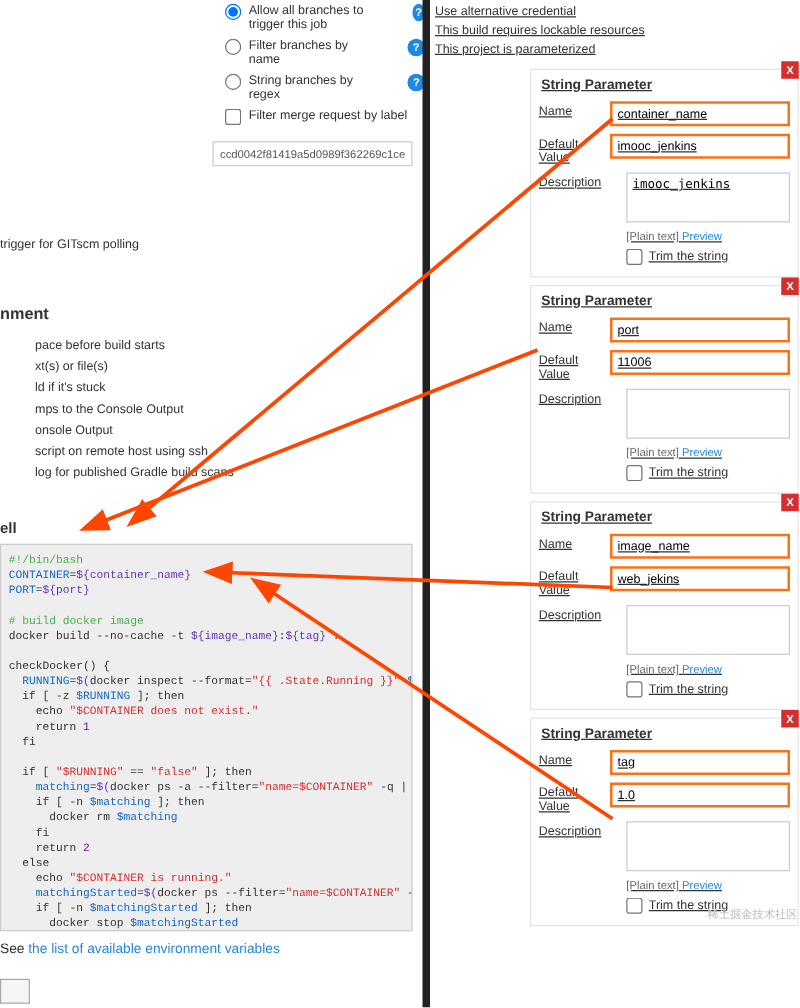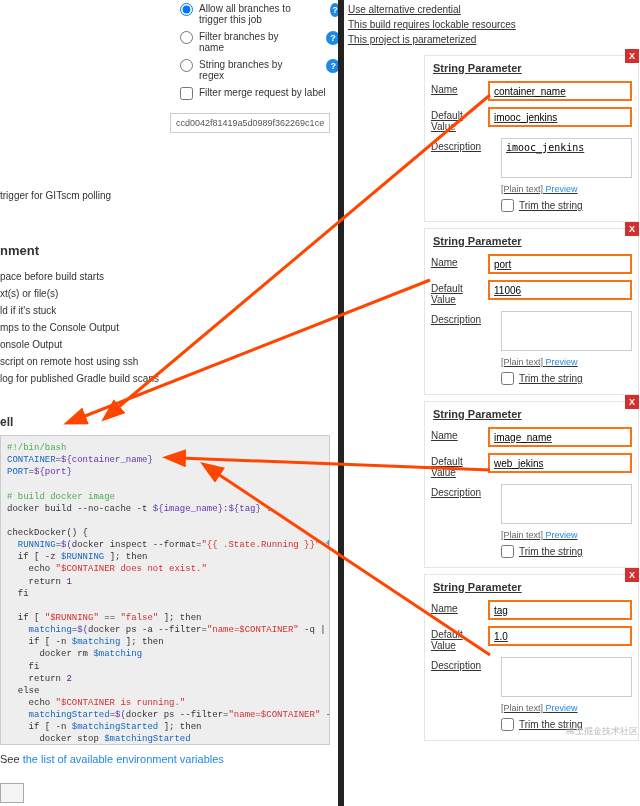--- a/index.html
+++ b/index.html
@@ -7,21 +7,21 @@
   .left { position: absolute; left: 0; top: 0; width: 340px; height: 806px; }
   .right { position: absolute; left: 344px; top: 0; width: 296px; height: 754px; text-decoration: underline; }
   .divider { position: absolute; left: 338px; top: 0; width: 6px; height: 806px; background: #222; }
   .radio-row, .check-row { display: flex; align-items: flex-start; padding: 3px 0 3px 180px; font-size: 10px; }
   .radio-row input, .check-row input { margin-right: 6px; }
   .help-icon { width: 14px; height: 14px; border-radius: 50%; background: #1e88e5; color: #fff; display: inline-flex; align-items: center; justify-content: center; font-size: 9px; margin-left: 20px; font-weight: bold; }
   .commit-box { margin: 10px 0 10px 170px; width: 160px; border: 1px solid #ccc; padding: 3px 5px; font-size: 9px; color: #555; height: 20px; }
   .mini-text { font-size: 10px; color: #333; padding: 2px 0; }
   .section-label { font-size: 13px; font-weight: bold; padding: 10px 0 4px; }
   .opt-list { padding-top: 6px; }
-  .opt-list div { font-size: 10px; color: #333; padding: 3px 0; }
+  .opt-list div { font-size: 10px; color: #333; padding: 3px 0; margin-left: 28px; }
   .shell-header { font-size: 12px; font-weight: bold; padding: 8px 0 2px; }
   .code-block { background: #eee; border: 1px solid #ccc; padding: 6px; font-family: "Courier New", monospace; font-size: 9px; line-height: 1.35; white-space: pre; margin-top: 4px; width: 330px; height: 310px; overflow: hidden; }
   .see-link { font-size: 11px; padding: 8px 0; }
   .see-link a, .link { color: #1e88e5; text-decoration: none; cursor: pointer; }
   .tag-btn { position: absolute; bottom: 3px; left: 0; width: 24px; height: 20px; border: 1px solid #aaa; background: #f5f5f5; }
 
   .param-block { border: 1px solid #e5e5e5; margin: 6px 0 0 80px; position: relative; background: #fff; width: 215px; padding-bottom: 6px; }
   .param-block .xbtn { position: absolute; right: -1px; top: -7px; width: 14px; height: 14px; background: #d32f2f; color: #fff; font-size: 9px; display: flex; align-items: center; justify-content: center; font-weight: bold; }
   .param-title { font-size: 11px; font-weight: bold; padding: 6px 8px 4px; color: #333; }
   .param-row { display: flex; align-items: flex-start; padding: 3px 6px; }

